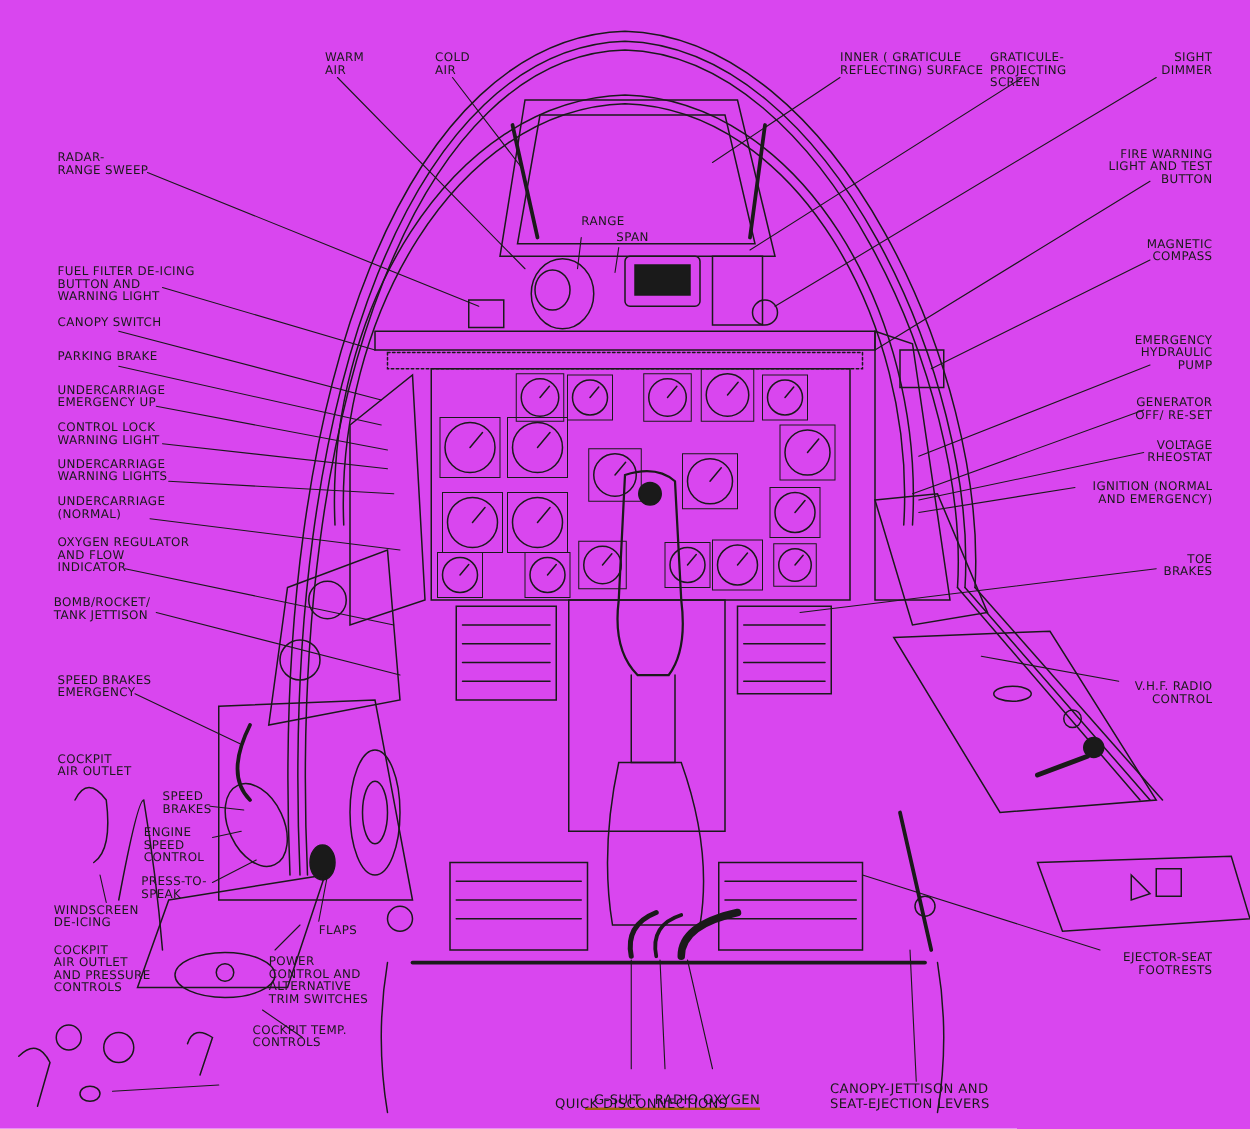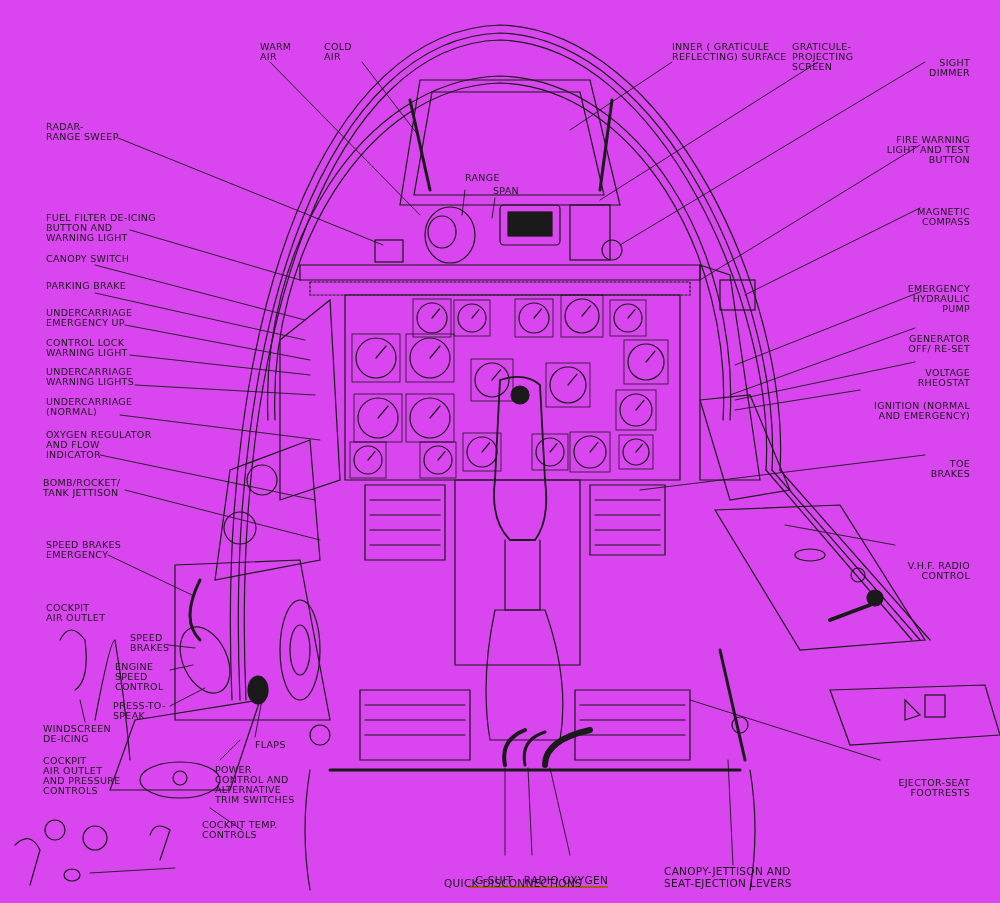--- a/index.html
+++ b/index.html
@@ -2,21 +2,21 @@
 <html><head>
 <meta charset="utf-8">
 <style>
   html, body { margin:0; padding:0; background:#ffffff; }
   #stage { position:relative; width:1000px; height:903px; overflow:hidden; background:#d946ef; }
   svg.art { position:absolute; left:0; top:0; }
   .lbl {
     position:absolute; font-family:"DejaVu Sans", sans-serif; font-size:9.5px;
     line-height:10px; color:#1a1a1a; letter-spacing:0.3px; white-space:pre; text-transform:uppercase;
   }
-  .r { text-align:right;margin-top:16px; }
+  .r { text-align:right; }
   .bottom-lbl { font-size:10.5px; line-height:12px; }
   .underline { border-bottom:2px solid #a16207; }
 </style>
 </head>
 <body>
 
 <div id="stage">
 <svg class="art" width="1000" height="903" viewBox="0 0 1000 903" fill="none" stroke="#1a1a1a" stroke-width="1.2" stroke-linecap="round">
 
   <g>
@@ -217,21 +217,21 @@
     <path d="M175 868 L 90 873"></path>
     <path d="M505 855 L 505 768"></path>
     <path d="M532 855 L 528 768"></path>
     <path d="M570 855 L 550 768"></path>
     <path d="M733 865 L 728 760"></path>
   </g>
 </svg>
 
 <div class="lbl" style="left:260px;top:42px">WARM
 AIR</div>
-<div class="lbl" style="left:324px;top:42px">COLD
+<div class="lbl" style="left:348px;top:42px">COLD
 AIR</div>
 <div class="lbl" style="left:672px;top:42px">INNER ( GRATICULE
 REFLECTING) SURFACE</div>
 <div class="lbl" style="left:792px;top:42px">GRATICULE-
 PROJECTING
 SCREEN</div>
 <div class="lbl r" style="left:900px;top:42px;width:70px">SIGHT
 DIMMER</div>
 <div class="lbl" style="left:46px;top:122px">RADAR-
 RANGE SWEEP</div>

